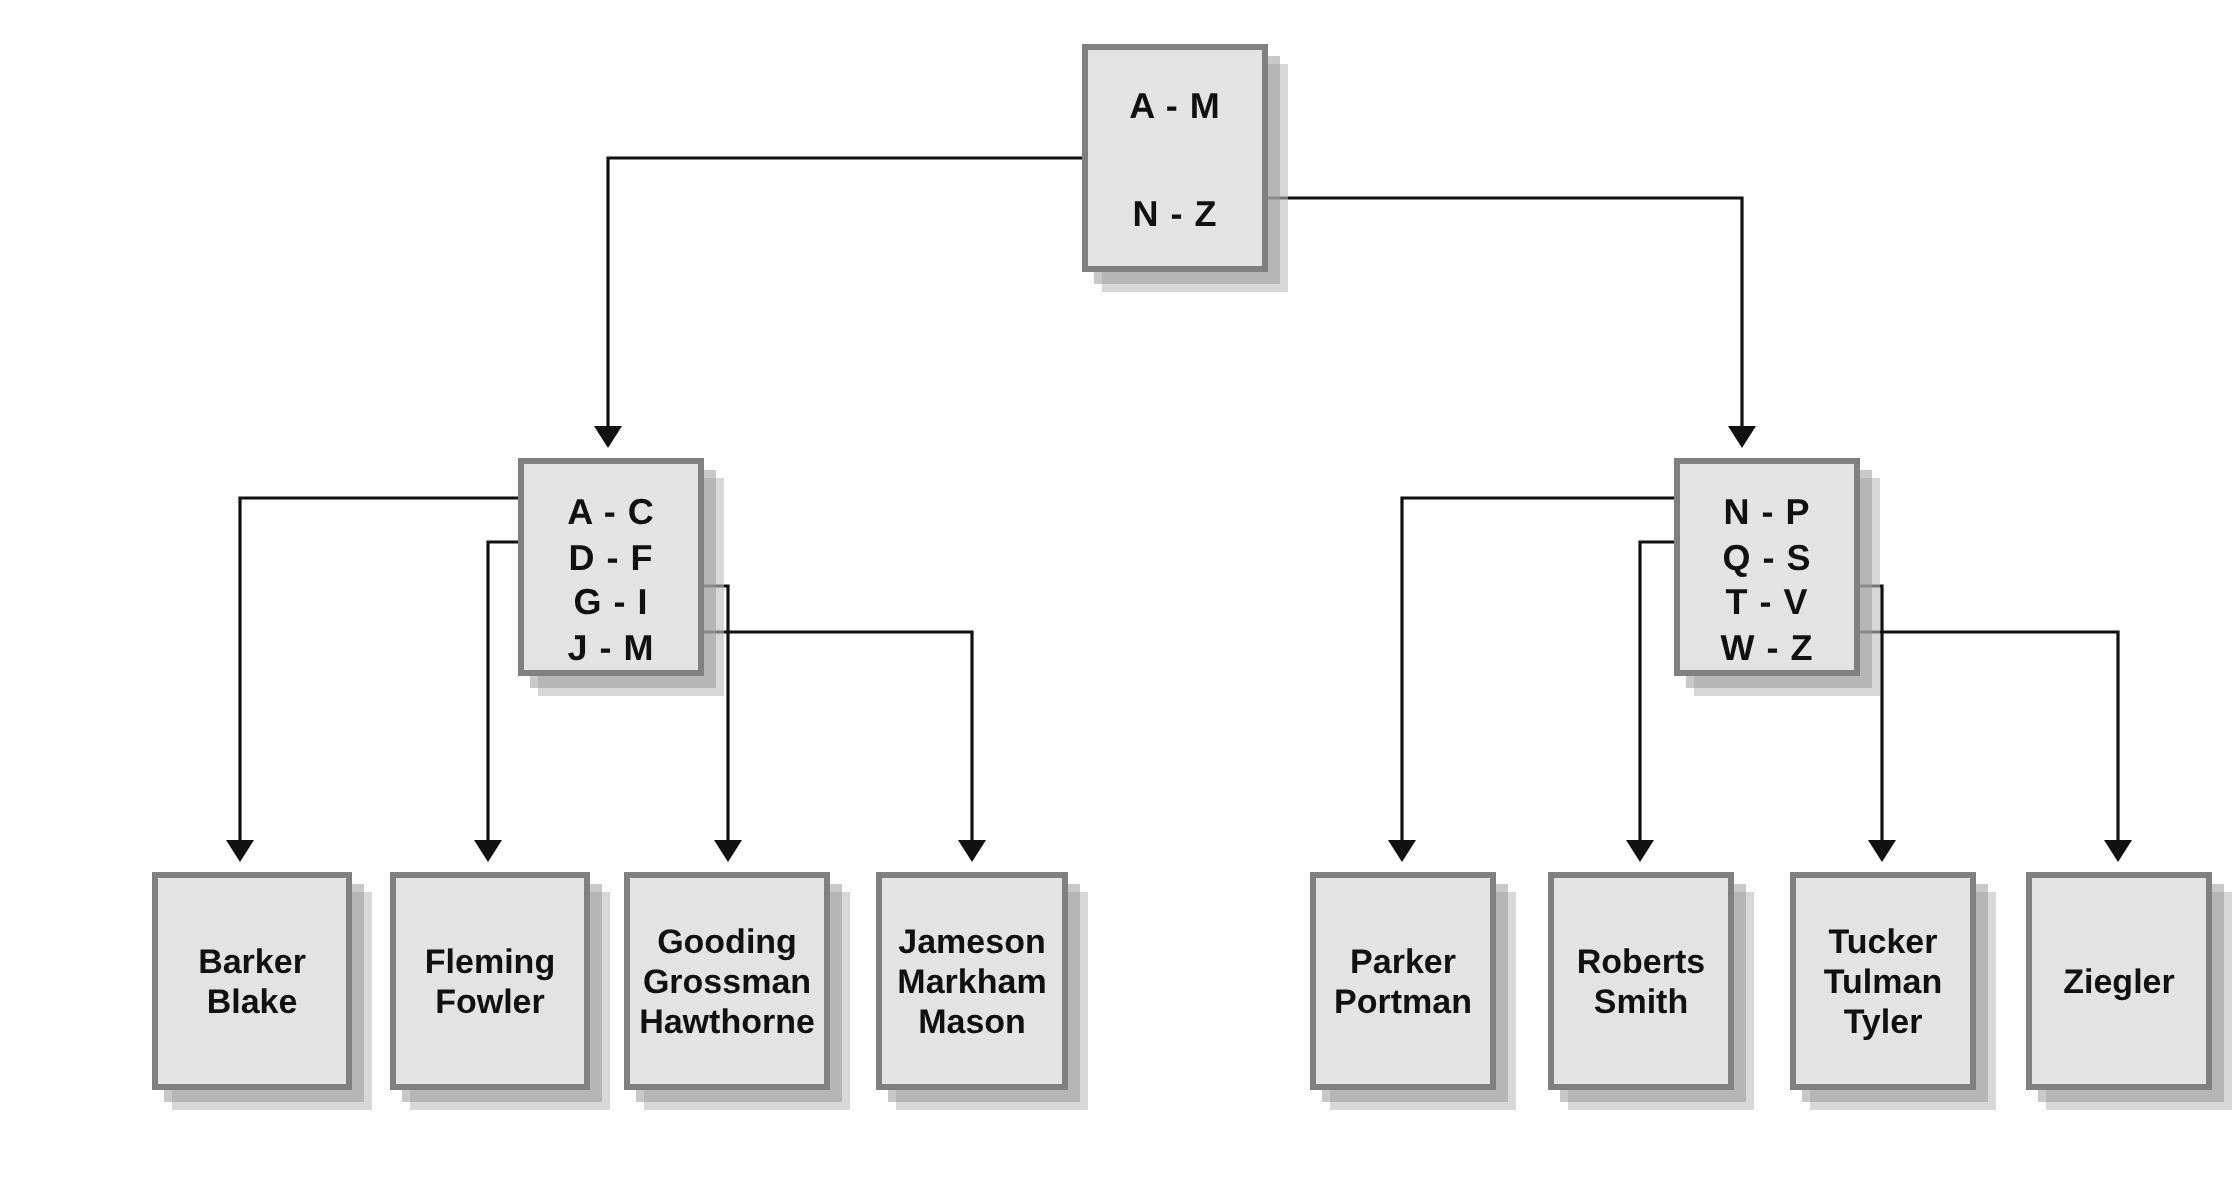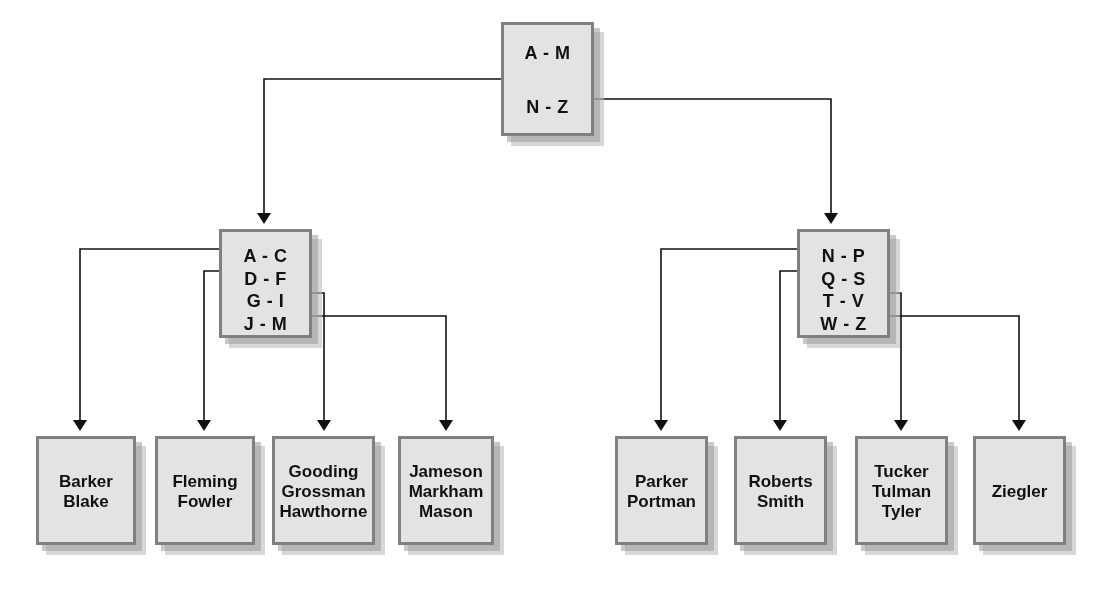--- a/index.html
+++ b/index.html
@@ -10,20 +10,21 @@
   body {
     width: 1116px;
     height: 590px;
     font-family: "Liberation Sans", sans-serif;
     overflow: hidden;
   }
   #diagram-root {
     position: relative;
     width: 892px;
     height: 590px;
+    margin-left: 40px;
   }
   svg.diagram-canvas {
     display: block;
     width: 1116px;
     height: 590px;
   }
   .node-box-face {
     fill: #e3e3e3;
     stroke: #808080;
     stroke-width: 3;

